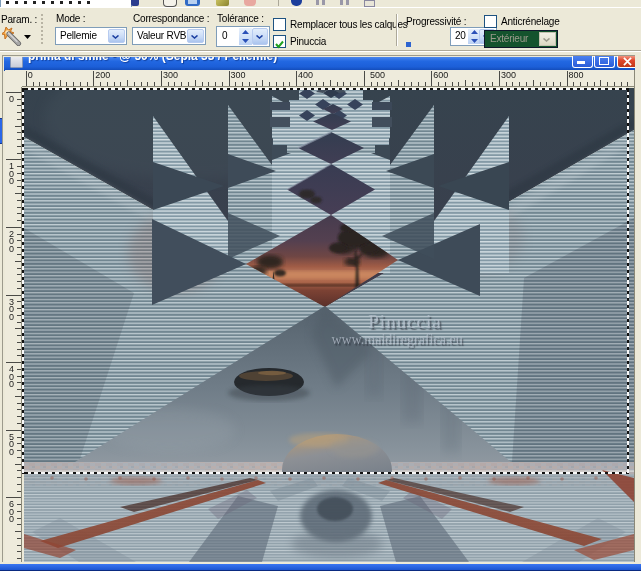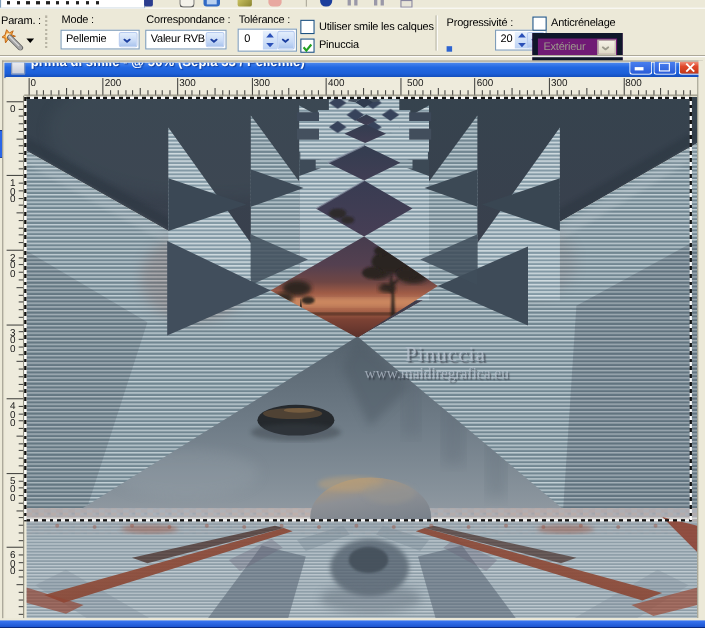--- a/index.html
+++ b/index.html
@@ -74,21 +74,21 @@
       </svg>
   </div>
   <div class="cbtn" style="width:14px">
       <svg class="chev" viewBox="0 0 7 4" style="top:6px">
         <path d="M0.5,0.5 L3.5,3 L6.5,0.5" fill="none" stroke="#1c3fa0" stroke-width="1.6"></path>
       </svg>
     </div>
 </div>
 
 <div class="cbox" style="left:273px;top:18px;"></div>
-<div class="lbl" style="left:290px;top:19px;">Utiliser smile les calques</div>
+<div class="lbl" style="left:290px;top:19px;">Remplacer tous les calques</div>
 <div class="cbox" style="left:273px;top:35px;"><svg width="11" height="11" viewBox="0 0 11 11">
       <path d="M2,5 L4.5,8 L9,2.5" fill="none" stroke="#21a121" stroke-width="2"></path>
     </svg></div>
 <div class="lbl" style="left:290px;top:36px;">Pinuccia</div>
 
 <div class="abs" style="left:396px;top:14px;width:1px;height:32px;background:#aca899"></div>
 <div class="abs" style="left:397px;top:14px;width:1px;height:32px;background:#fff"></div>
 
 <div class="lbl" style="left:406px;top:16px;">Progressivité :</div>
 <div class="combo" style="left:406px;top:27px;width:45px;height:17px;margin-left:44px;">
@@ -102,21 +102,21 @@
   <div class="cbtn" style="width:14px">
       <svg class="chev" viewBox="0 0 7 4" style="top:5px">
         <path d="M0.5,0.5 L3.5,3 L6.5,0.5" fill="none" stroke="#1c3fa0" stroke-width="1.6"></path>
       </svg>
     </div>
 </div>
 <div class="abs" style="left:406px;top:42px;width:5px;height:5px;background:#2e64d0"></div>
 
 <div class="cbox" style="left:484px;top:15px;"></div>
 <div class="lbl" style="left:501px;top:16px;">Anticrénelage</div>
-<div class="abs" style="left:484px;top:30px;width:72px;height:16px;background:#701a75;border:5px solid #0f172a">
+<div class="abs" style="left:484px;top:30px;width:72px;height:16px;background:#14532d;border:1px solid #0f172a">
   <div class="lbl" style="left:5px;top:2px;color:#9c9a8c">Extérieur</div>
   <div class="abs" style="right:1px;top:1px;bottom:1px;width:15px;background:linear-gradient(#f4f1e6,#ddd8c4);border:1px solid #c6c2b0">
       <svg class="chev" viewBox="0 0 7 4" style="top:5px">
         <path d="M0.5,0.5 L3.5,3 L6.5,0.5" fill="none" stroke="#9c9a8c" stroke-width="1.6"></path>
       </svg>
     </div>
 </div>
 
 <div class="abs" style="left:0;top:50px;width:641px;height:1px;background:#aca899"></div>
 <div class="abs" style="left:0;top:51px;width:641px;height:1px;background:#fff"></div>

